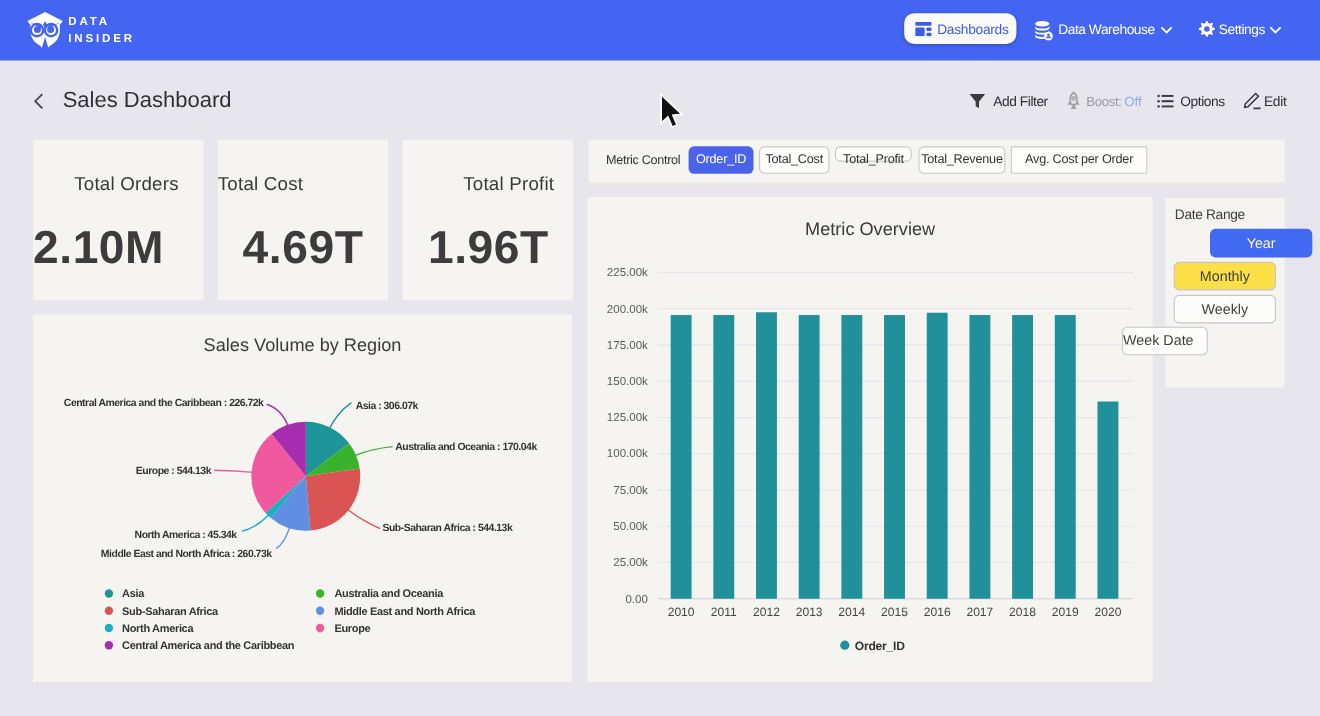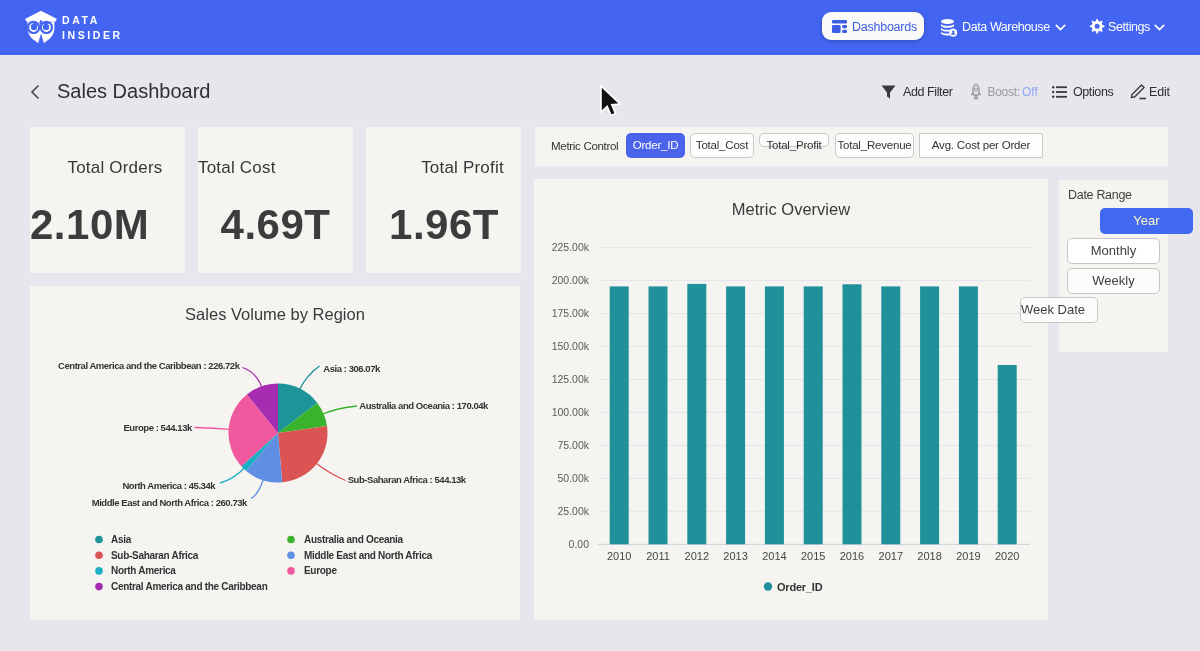--- a/index.html
+++ b/index.html
@@ -102,21 +102,21 @@
 <div class="abs" style="left:759px;top:133px;width:70px;height:14px;background:#fdfdfc;border:1px solid #c9c9cb;border-radius:5px;color:#333;font-size:11.5px;letter-spacing:-0.2px;line-height:23px;text-align:center;">Total_Profit</div>
 <div class="abs" style="left:835px;top:133px;width:79px;height:25px;background:#fdfdfc;border:1px solid #c9c9cb;border-radius:5px;color:#333;font-size:11.5px;letter-spacing:-0.2px;line-height:23px;text-align:center;">Total_Revenue</div>
 <div class="abs" style="left:919px;top:133px;width:124px;height:25px;background:#fdfdfc;border:1px solid #c9c9cb;border-radius:1px;color:#333;font-size:11.5px;letter-spacing:-0.2px;line-height:23px;text-align:center;">Avg. Cost per Order</div>
 
 <div class="card" style="left:534px;top:179px;width:514px;height:441px;"></div>
 <div class="abs" style="left:534px;top:200px;width:514px;text-align:center;color:#3a3a3a;font-size:16.5px;">Metric Overview</div>
 
 <div class="card" style="left:1059px;top:180px;width:109px;height:172px;"></div>
 <div class="abs" style="left:1068px;top:187.5px;color:#3f3f3f;font-size:12.5px;font-weight:500;letter-spacing:-0.3px;">Date Range</div>
 <div class="abs" style="left:1067px;top:208px;width:93px;height:26px;background:#4169f1;border-radius:5px;color:#fef9c3;font-size:13px;line-height:26px;text-align:center;margin-left:33px;">Year</div>
-<div class="abs" style="left:1067px;top:238px;width:93px;height:26px;background:#ffffff;border:1px solid #c6c6c9;border-radius:5px;color:#3f3f3f;font-size:13px;line-height:24px;text-align:center;">Monthly</div>
+<div class="abs" style="left:1067px;top:238px;width:93px;height:26px;background:#fde047;border:1px solid #c6c6c9;border-radius:5px;color:#3f3f3f;font-size:13px;line-height:24px;text-align:center;">Monthly</div>
 <div class="abs" style="left:1067px;top:268px;width:93px;height:26px;background:#fcfcfb;border:1px solid #c6c6c9;border-radius:5px;color:#3f3f3f;font-size:13px;line-height:24px;text-align:center;">Weekly</div>
 <div class="abs" style="left:1020px;top:297px;width:78px;height:26px;background:#fcfcfb;border:1px solid #c6c6c9;border-radius:5px;color:#3f3f3f;font-size:13px;line-height:24px;text-align:left;">Week Date</div>
 
 <div class="card" style="left:30px;top:286px;width:490px;height:334px;"></div>
 <div class="abs" style="left:30px;top:305px;width:490px;text-align:center;color:#3a3a3a;font-size:16.5px;">Sales Volume by Region</div>
 <svg class="abs" style="left:30px;top:286px;" width="490" height="334" viewBox="0 0 490 334">
 <path d="M248.0,147.0 L248.00,97.50 A49.5,49.5 0 0 1 287.29,116.89 Z" fill="#1d9598"></path>
 <path d="M248.0,147.0 L287.29,116.89 A49.5,49.5 0 0 1 296.99,139.88 Z" fill="#3ab32c"></path>
 <path d="M248.0,147.0 L296.99,139.88 A49.5,49.5 0 0 1 252.20,196.32 Z" fill="#d95452"></path>
 <path d="M248.0,147.0 L252.20,196.32 A49.5,49.5 0 0 1 216.25,184.98 Z" fill="#5f8ee3"></path>

